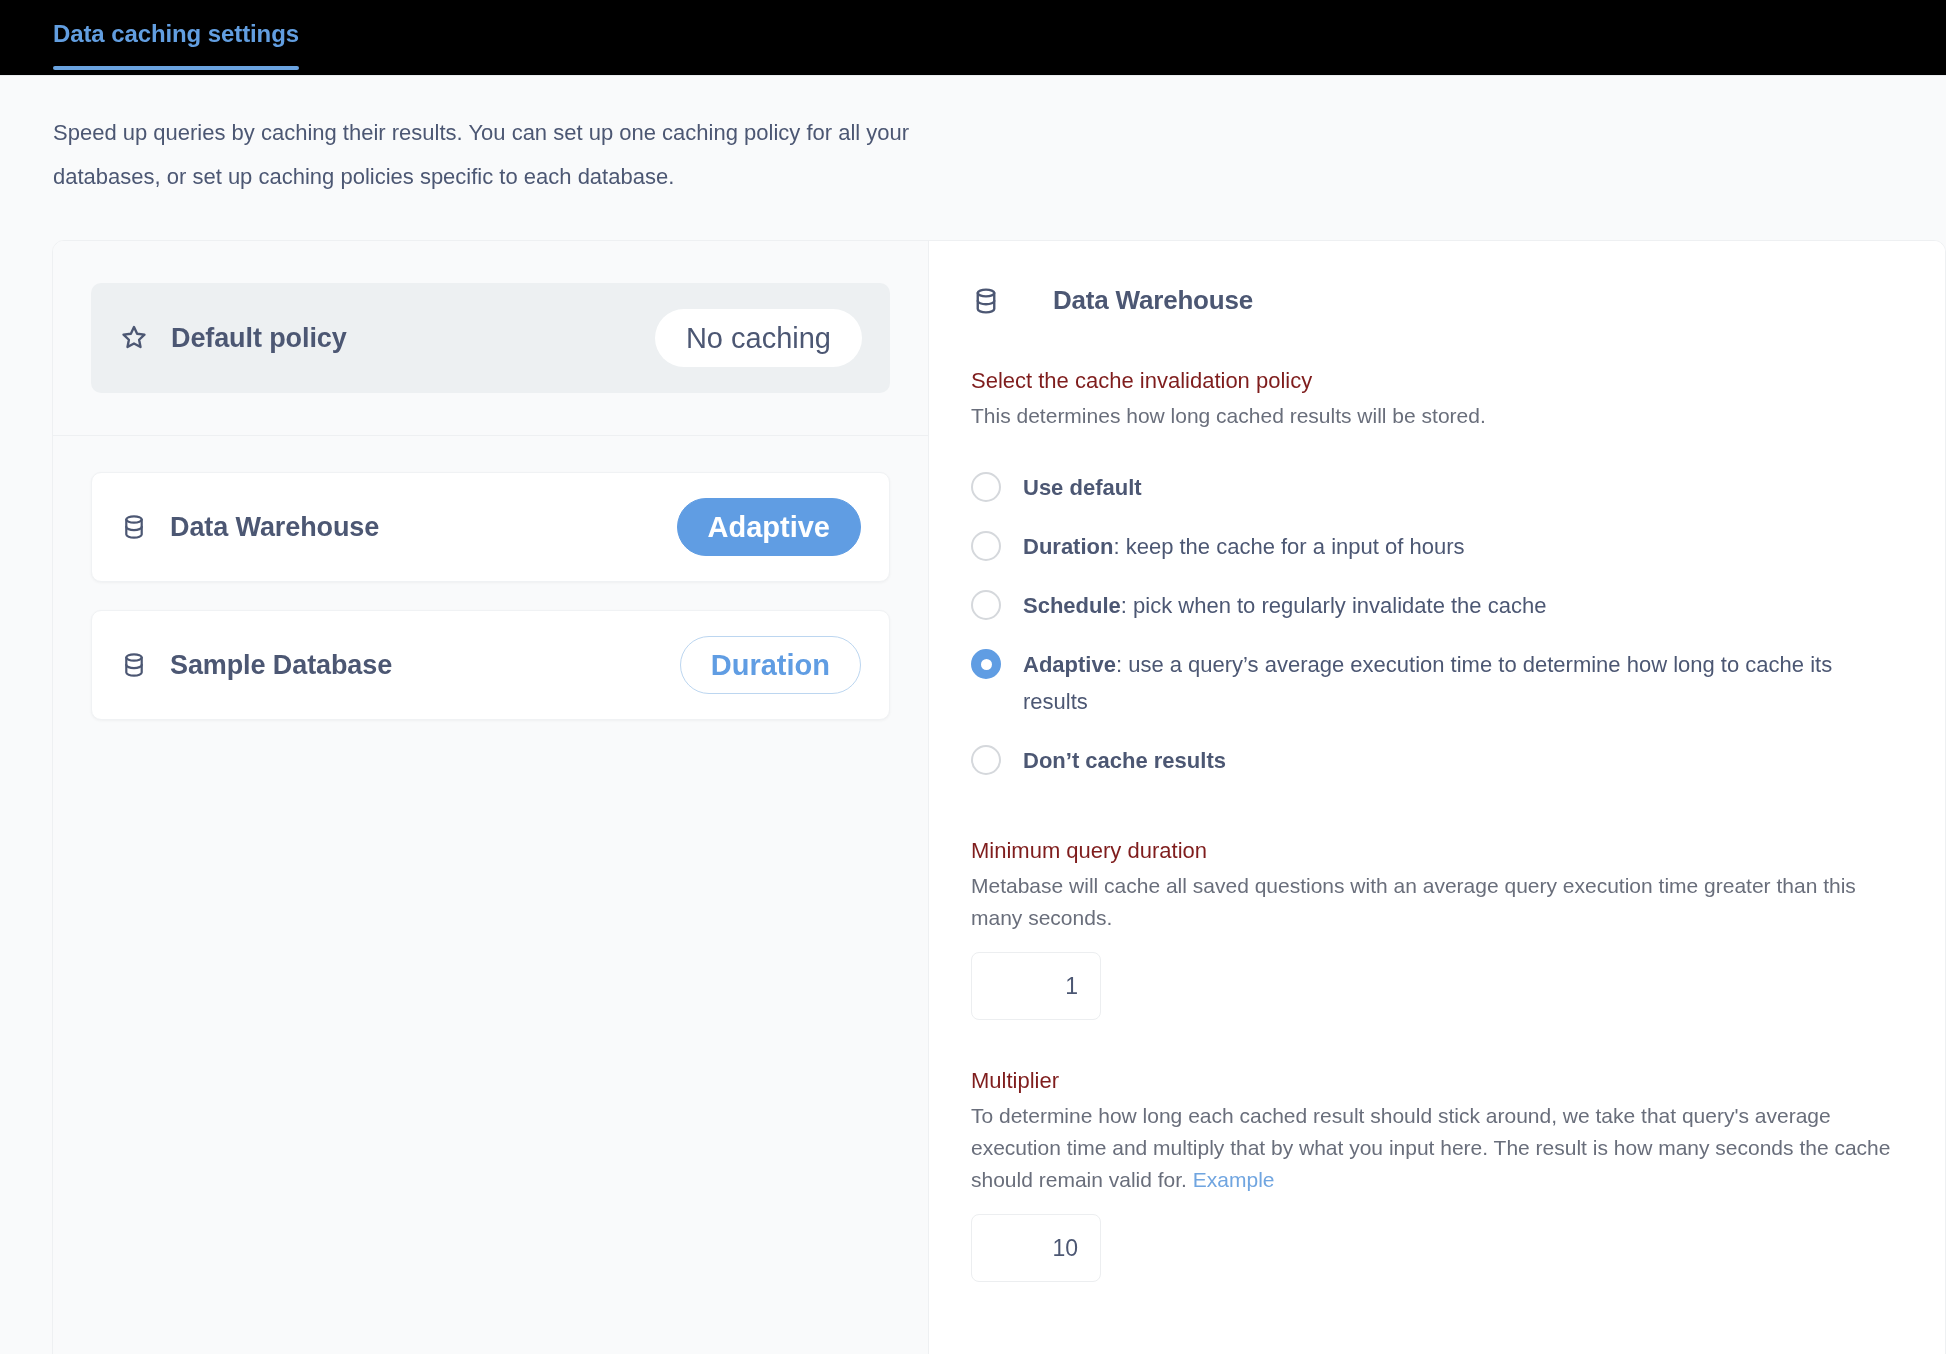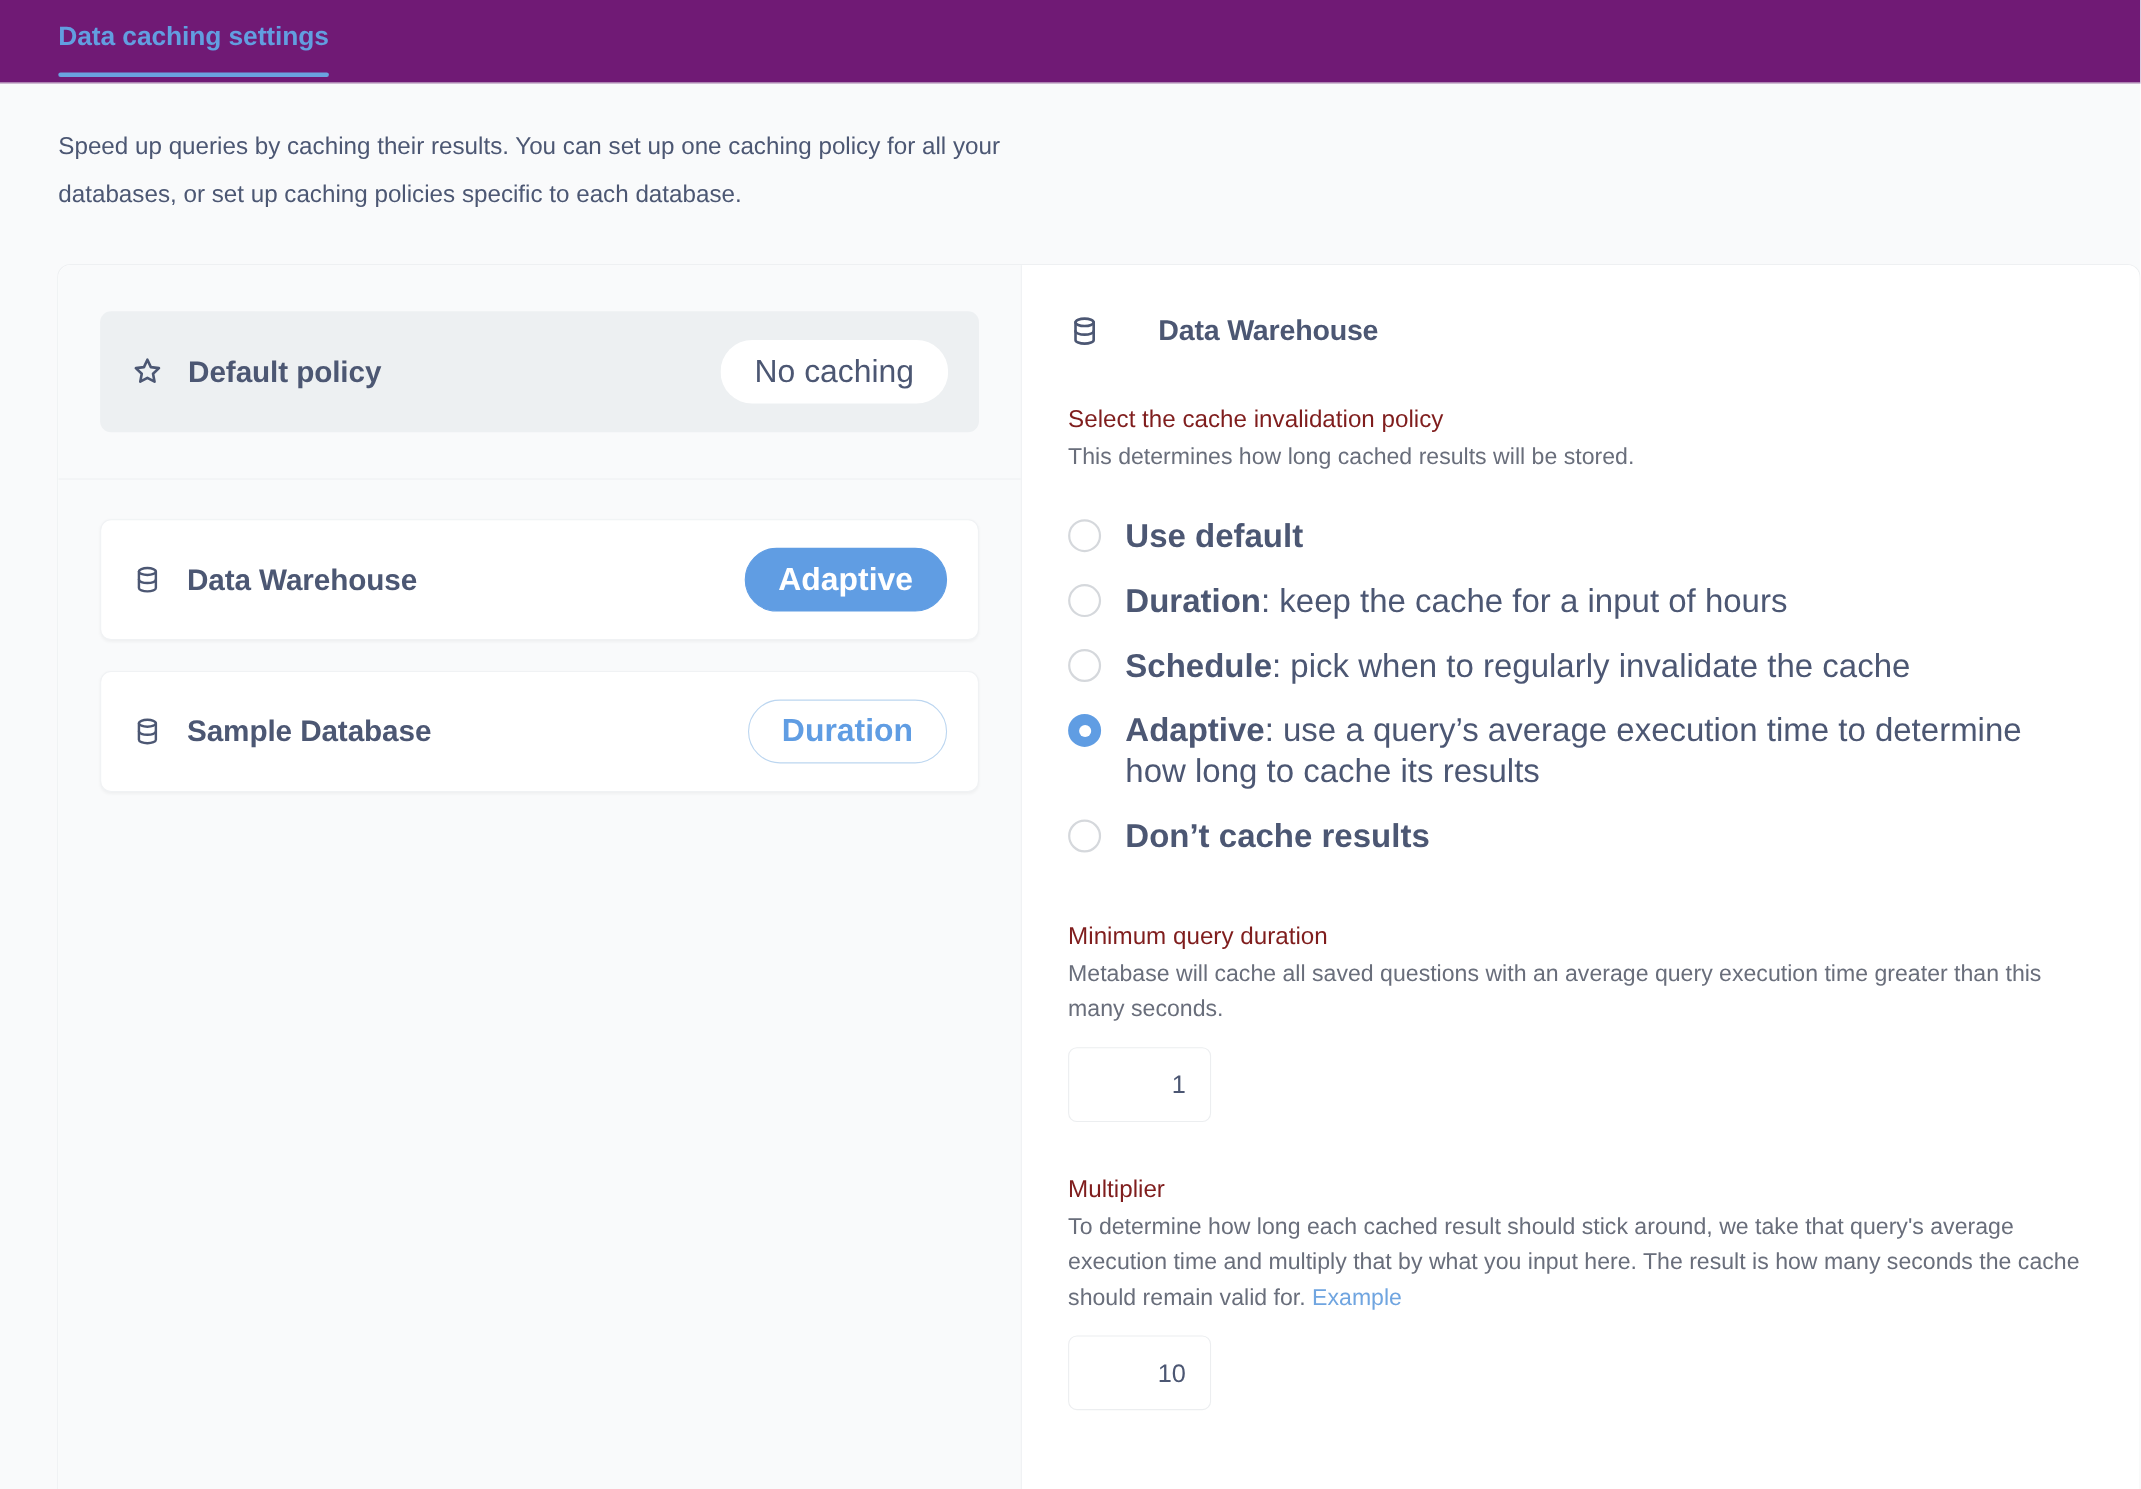--- a/index.html
+++ b/index.html
@@ -19,21 +19,21 @@
     overflow: hidden;
     background: #f9fafb;
   }
 
   
   .tabbar {
     position: absolute;
     left: 0; top: 0;
     width: 1946px;
     height: 76px;
-    background: #701a75;
+    background: #000000;
     border-bottom: 1px solid #e9ecef;
   }
   .tab {
     position: absolute;
     left: 53px;
     top: 20px;
     font-size: 24px;
     font-weight: 700;
     color: #629ee0;
     letter-spacing: -0.1px;
@@ -223,21 +223,21 @@
   .radio.checked::after {
     content: "";
     position: absolute;
     left: 50%; top: 50%;
     width: 11px; height: 11px;
     margin: -5.5px 0 0 -5.5px;
     border-radius: 50%;
     background: #ffffff;
   }
   .radio-text {
-    font-size: 30px;
+    font-size: 22px;
     line-height: 37px;
     color: #4c5773;
     max-width: 940px;
   }
   .radio-text b { font-weight: 700; }
 
   .field-block { margin-top: 48px; }
   .field-block .section-sub { max-width: 930px; }
 
   .num-input {

